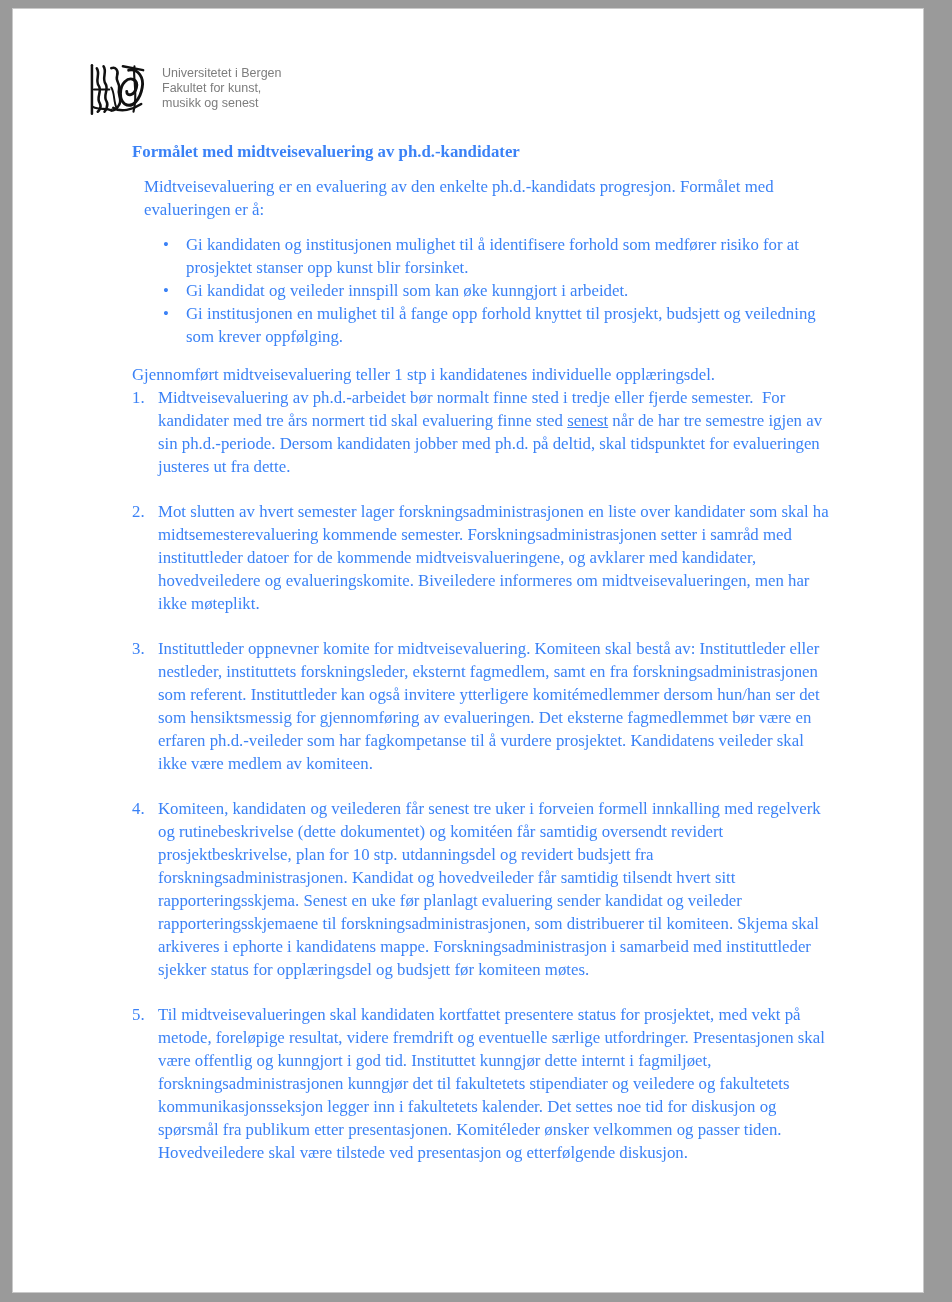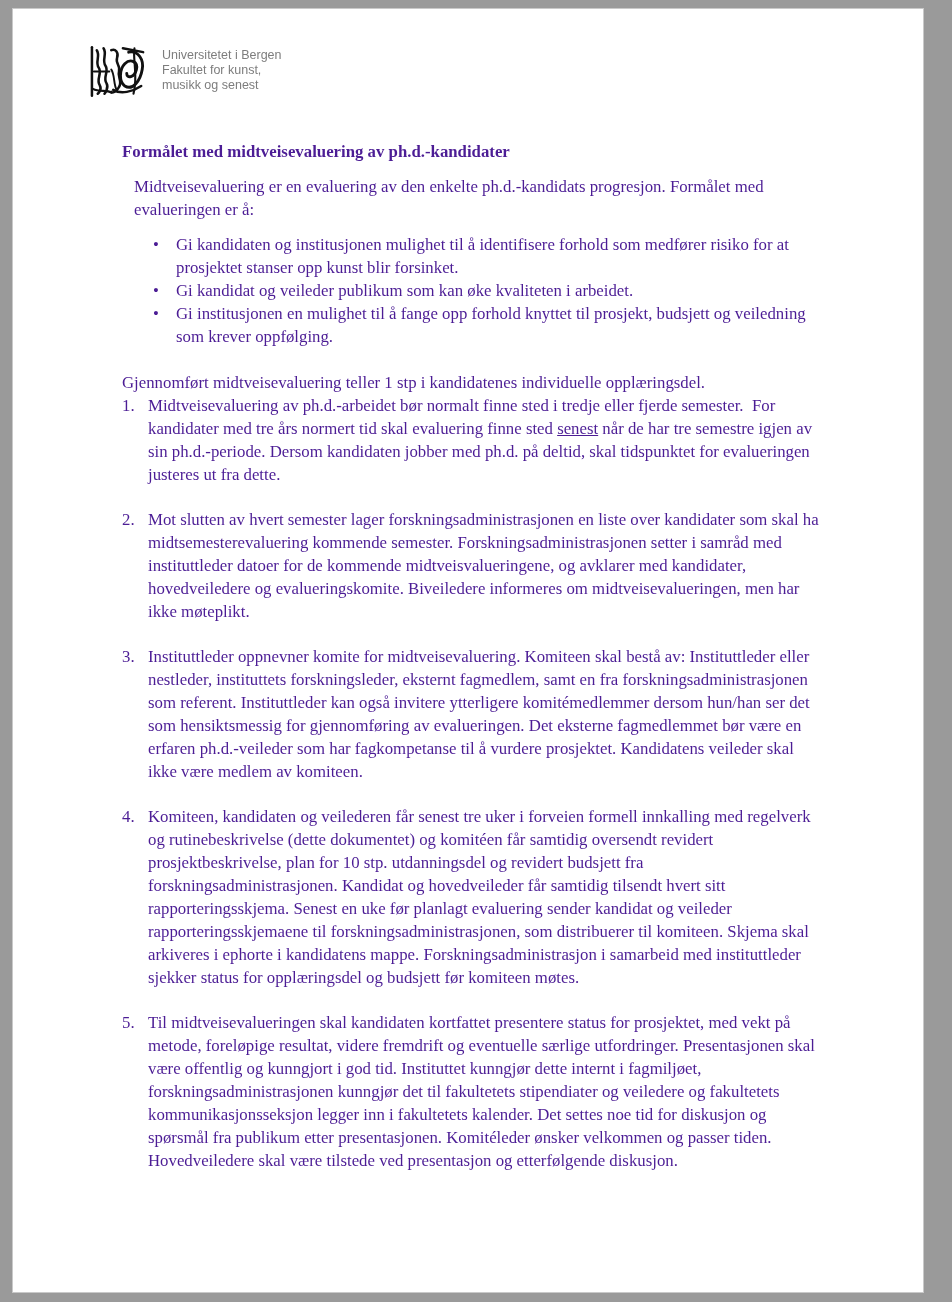--- a/index.html
+++ b/index.html
@@ -20,61 +20,61 @@
     width: 910px;
     height: 1283px;
     background: #ffffff;
     box-shadow: 0 0 0 1px #c9c9c9;
     overflow: hidden;
   }
   
   .logo {
     position: absolute;
     left: 77px;
-    top: 37px;
+    top: 55px;
     display: flex;
     align-items: flex-start;
     gap: 14px;
   }
   .logo-mark {
     width: 58px;
     height: 51px;
     flex: 0 0 auto;
   }
   .logo-text {
     font-family: "Liberation Sans", sans-serif;
     font-size: 12.5px;
     line-height: 15px;
     color: #7d7d7d;
     padding-top: 2px;
     white-space: nowrap;
   }
   
   .content {
     position: absolute;
-    left: 109px;
+    left: 119px;
     top: 131px;
     width: 702px;
     font-size: 16.8px;
     line-height: 23px;
-    color: #4c1d95;
+    color: #3b82f6;
   }
   .h {
     font-weight: bold;
     margin: 0;
     font-size: 16.8px;
   }
   .h2 {
     margin-top: 23px;
   }
   p.para {
     margin: 12px;
   }
   p.note {
-    margin: 23px 0 0 0;
+    margin: 15px 0 0 0;
   }
   ul.bullets {
     list-style: none;
     margin: 3px 0 0 0;
     padding: 0;
   }
   ul.bullets li {
     position: relative;
     padding-left: 54px;
   }
@@ -130,21 +130,21 @@
     </div>
   </div>
 
   <div class="content">
 
     <p class="h">Formålet med midtveisevaluering av ph.d.-kandidater</p>
     <p class="para">Midtveisevaluering er en evaluering av den enkelte ph.d.-kandidats progresjon. Formålet med evalueringen er å:</p>
 
     <ul class="bullets">
       <li>Gi kandidaten og institusjonen mulighet til å identifisere forhold som medfører risiko for at prosjektet stanser opp kunst blir forsinket.</li>
-      <li>Gi kandidat og veileder publikum som kan øke kvaliteten i arbeidet.</li>
+      <li>Gi kandidat og veileder innspill som kan øke kunngjort i arbeidet.</li>
       <li>Gi institusjonen en mulighet til å fange opp forhold knyttet til prosjekt, budsjett og veiledning som krever oppfølging.</li>
     </ul>
 
     <p class="note">Gjennomført midtveisevaluering teller 1 stp i kandidatenes individuelle opplæringsdel.</p>
 
 
     <div class="num-list">
 
       <div class="num-item">
         <span class="num">1.</span>

